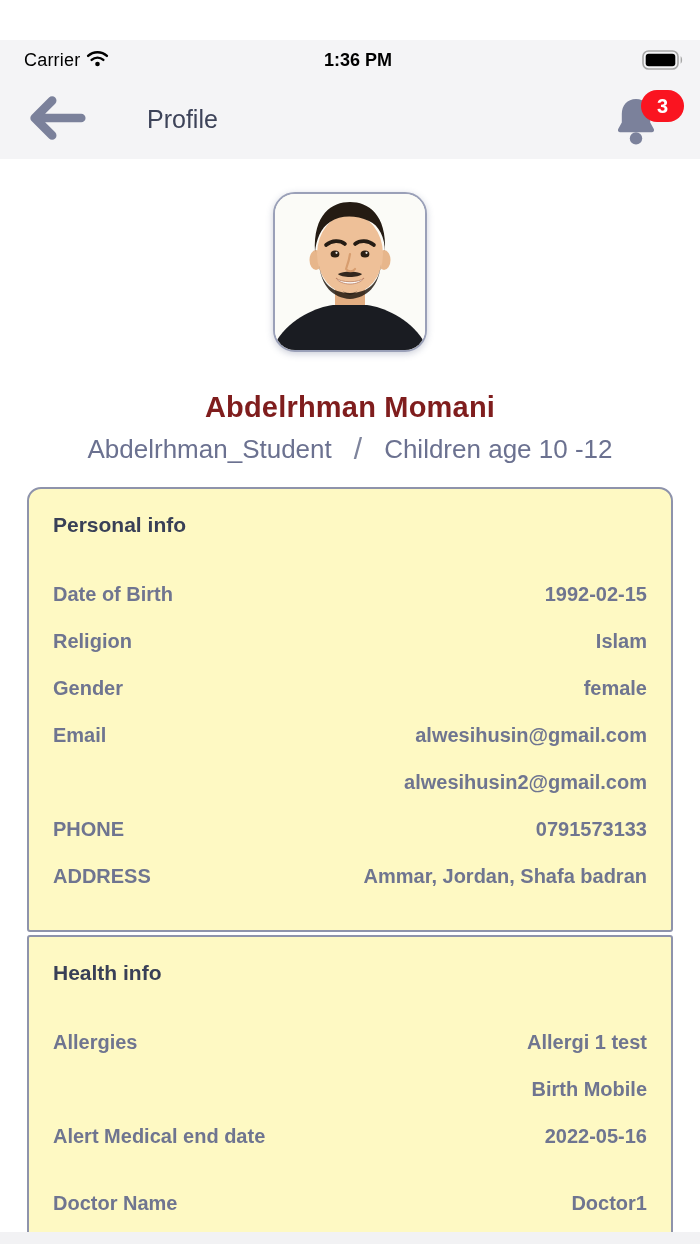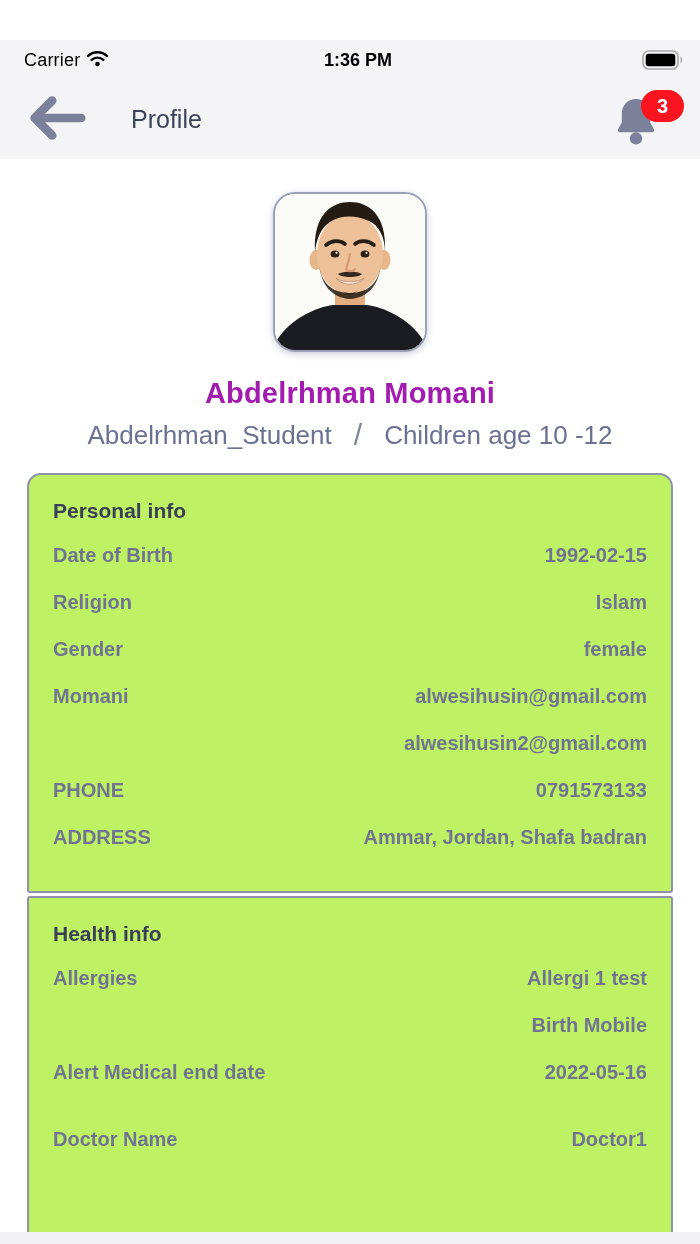--- a/index.html
+++ b/index.html
@@ -15,63 +15,63 @@
   .carrier-wrap { margin-left:24px; display:flex; align-items:center; gap:6px; z-index:2; }
   .carrier-label { font-size:18px; color:#000; letter-spacing:0.2px; }
   .time-label {
     position:absolute; left:16px; right:0; text-align:center;
     font-size:18px; font-weight:700; color:#000;
   }
   .battery-wrap { margin-left:auto; margin-right:16px; display:flex; align-items:center; z-index:2; }
 
   .nav-bar { height:79px; display:flex; align-items:center; position:relative; }
   .back-button { margin-left:25px; width:62px; height:52px; display:flex; align-items:center; cursor:pointer; }
-  .page-title { margin-left:44px; font-size:25px; color:#3d4359; }
+  .page-title { margin-left:60px; font-size:25px; color:#3d4359; }
   .bell-button { position:absolute; right:16px; top:8px; width:72px; height:62px; cursor:pointer; }
   .bell-icon-svg { position:absolute; left:0; top:8px; }
   .notification-badge {
     position:absolute; right:0; top:2px;
     min-width:43px; height:32px; border-radius:16px;
     background:#fa1420; color:#fff;
     font-size:20px; font-weight:700;
     display:flex; align-items:center; justify-content:center;
     box-sizing:border-box; padding:0 10px;
   }
 
   
   .avatar {
     width:150px; height:156px; margin:33px auto 0;
     border:2px solid #9aa0b8; border-radius:22px; overflow:hidden;
     background:#fbfbf7;
     box-shadow:0 2px 7px rgba(70,80,120,0.28);
   }
   .avatar svg { display:block; }
   .profile-name {
-    margin-top:24px; text-align:center;
-    font-size:29px; font-weight:700; color:#a21caf; letter-spacing:0.2px;
+    margin-top:38px; text-align:center;
+    font-size:29px; font-weight:700; color:#7f1d1d; letter-spacing:0.2px;
     line-height:34px;
   }
   .profile-subtitle {
     margin-top:8px; line-height:34px;
     display:flex; justify-content:center; align-items:center; gap:22px;
     font-size:26px; color:#6b7190; font-weight:400;
   }
   .subtitle-sep { font-size:30px; color:#7e849c; font-weight:400; }
 
   
   .cards { margin:21px 27px 0; }
   .card {
     border:2px solid #8e93ab; box-sizing:border-box;
     padding:22px 24px 40px;
-    background:#bef264;
+    background:#fef9c3;
   }
   .card-personal { border-radius:14px 14px 3px 3px; }
   .card-health { border-radius:3px; margin-top:3px; height:420px; }
   .card-title { font-size:21px; font-weight:700; color:#394057; line-height:28px; }
-  .rows { margin-top:16px; }
+  .rows { margin-top:41px; }
   .info-row {
     display:flex; justify-content:space-between; align-items:flex-start;
     line-height:28px; margin-bottom:19px;
     font-size:20px; font-weight:700; color:#6f7590;
   }
   .info-row:last-child { margin-bottom:0; }
   .row-label { text-align:left; white-space:nowrap; }
   .row-value { text-align:right; margin-left:auto; }
   .card-health .info-row:nth-child(4),
   .card-health .info-row:nth-child(5) { margin-top:39px; }
@@ -169,21 +169,21 @@
         </div>
         <div class="info-row">
           <span class="row-label">Religion</span>
           <span class="row-value">Islam</span>
         </div>
         <div class="info-row">
           <span class="row-label">Gender</span>
           <span class="row-value">female</span>
         </div>
         <div class="info-row">
-          <span class="row-label">Momani</span>
+          <span class="row-label">Email</span>
           <span class="row-value">alwesihusin@gmail.com</span>
         </div>
         <div class="info-row">
           <span class="row-label"></span>
           <span class="row-value">alwesihusin2@gmail.com</span>
         </div>
         <div class="info-row">
           <span class="row-label">PHONE</span>
           <span class="row-value">0791573133</span>
         </div>

